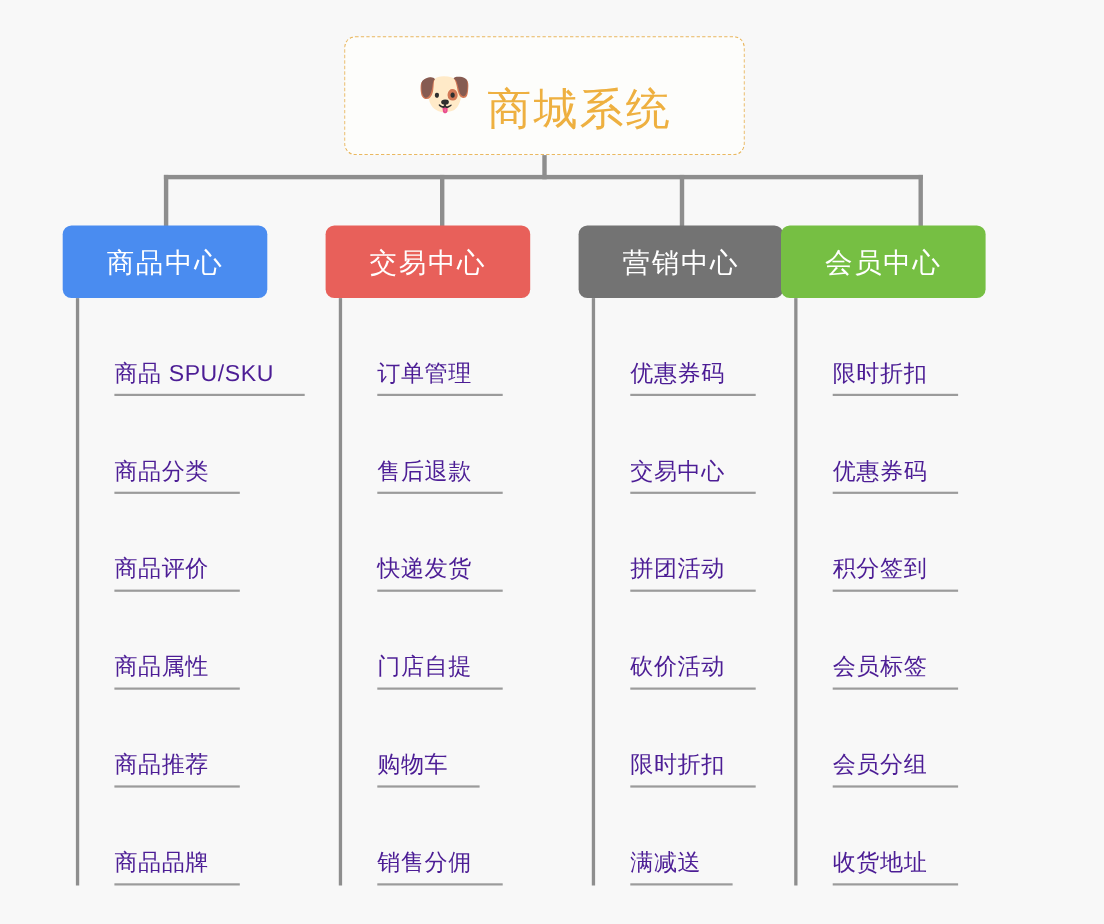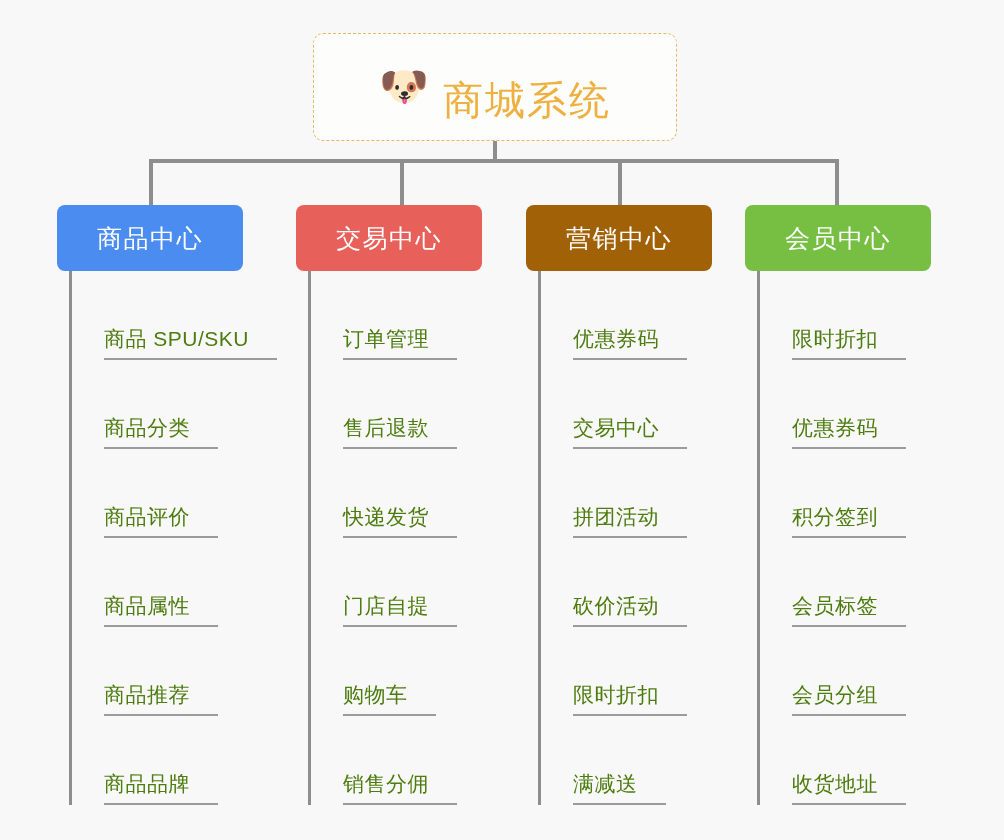--- a/index.html
+++ b/index.html
@@ -81,21 +81,21 @@
   .drop-3 { left: 835px; }
 
   
   .column {
     position: absolute;
     top: 205px;
   }
   .col-0 { left: 57px;  }
   .col-1 { left: 296px; }
   .col-2 { left: 526px; }
-  .col-3 { left: 745px; }
+  .col-3 { left: 710px; }
 
   .cat-header {
     box-sizing: border-box;
     height: 66px;
     border-radius: 8px;
     display: flex;
     align-items: center;
     justify-content: center;
     color: #ffffff;
     font-size: 25px;
@@ -115,21 +115,21 @@
   }
   .leaf-item {
     height: 89px;
     display: flex;
     align-items: flex-end;
     padding-left: 32px;
     box-sizing: border-box;
   }
   .leaf-label {
     font-size: 21px;
-    color: #4d7c0f;
+    color: #4c1d95;
     white-space: nowrap;
     border-bottom: 2px solid #9b9b9b;
     padding-bottom: 5px;
     padding-right: 28px;
     letter-spacing: 0.5px;
   }
 </style>
 </head>
 <body>
 
@@ -193,21 +193,21 @@
       <div class="leaf-item">
           <span class="leaf-label">购物车</span>
         </div>
       <div class="leaf-item">
           <span class="leaf-label">销售分佣</span>
         </div>
     </div>
   </div>
 
   <div class="column col-2">
-    <div class="cat-header" style="background: #a16207; text-align: center;">
+    <div class="cat-header" style="background: #737373; text-align: center;">
       <span>营销中心</span>
     </div>
     <div class="leaf-list">
       <div class="leaf-item">
           <span class="leaf-label">优惠券码</span>
         </div>
       <div class="leaf-item">
           <span class="leaf-label">交易中心</span>
         </div>
       <div class="leaf-item">

